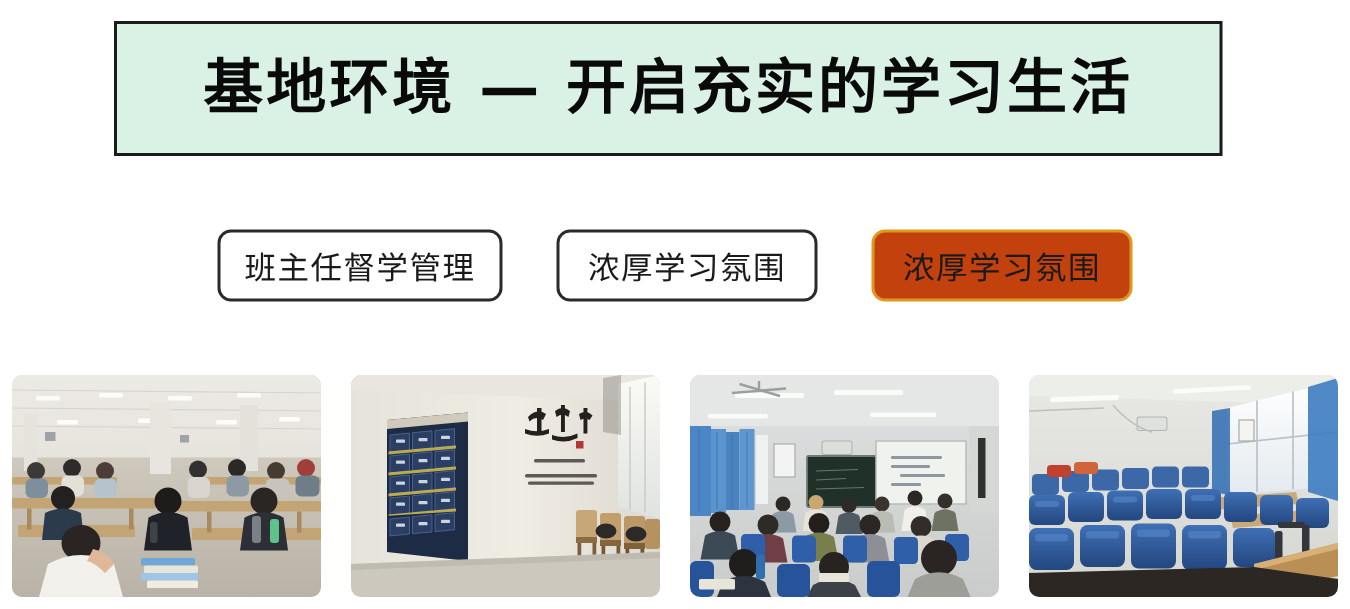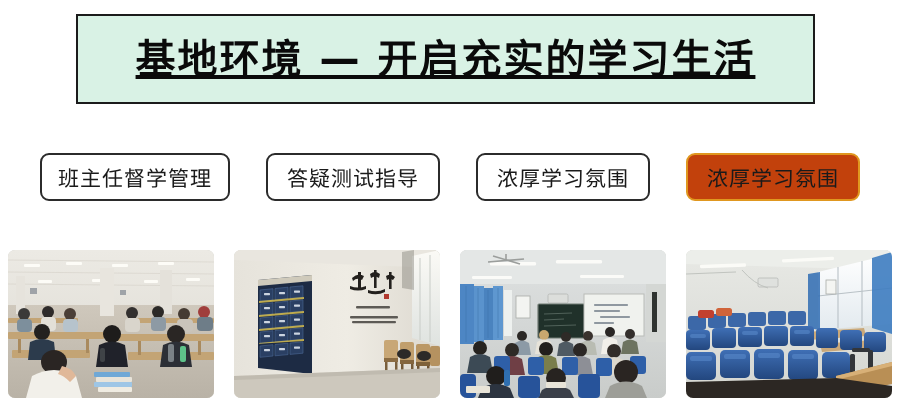--- a/index.html
+++ b/index.html
@@ -38,21 +38,20 @@
     justify-content: center;
   }
   .title-text {
     font-size: 40px;
     font-weight: bold;
     letter-spacing: 2px;
     color: #0a0a0a;
     line-height: 1;
     white-space: nowrap;
     font-family: "DejaVu Sans", "Liberation Sans", sans-serif;
-    text-decoration: underline;
   }
 
   
   .tag-row {
     position: absolute;
     left: 0;
     top: 152px;
     width: 900px;
     height: 50px;
     display: flex;
@@ -108,23 +107,20 @@
 
 <div class="page">
 
   <div class="title-banner">
     <div class="title-text">基地环境 — 开启充实的学习生活</div>
   </div>
 
   <div class="tag-row">
     <div class="tag">
       <span>班主任督学管理</span>
-    </div>
-    <div class="tag">
-      <span>答疑测试指导</span>
     </div>
     <div class="tag">
       <span>浓厚学习氛围</span>
     </div>
     <div class="tag highlight">
       <span>浓厚学习氛围</span>
     </div>
   </div>
 
   <div class="photo-row">

